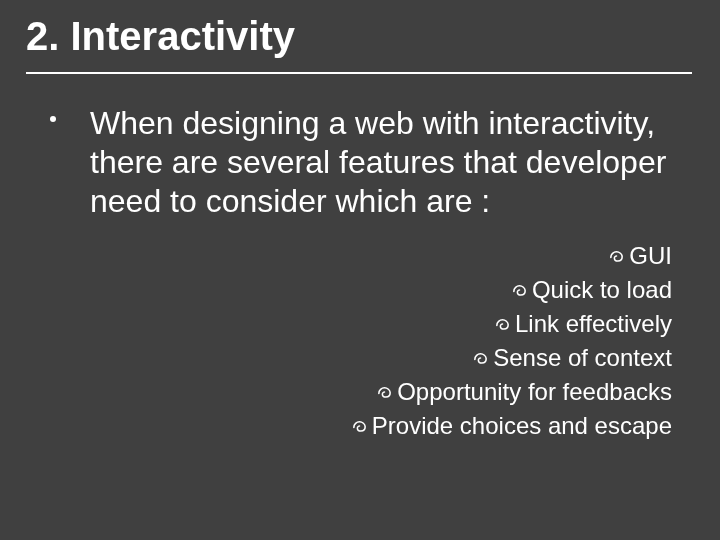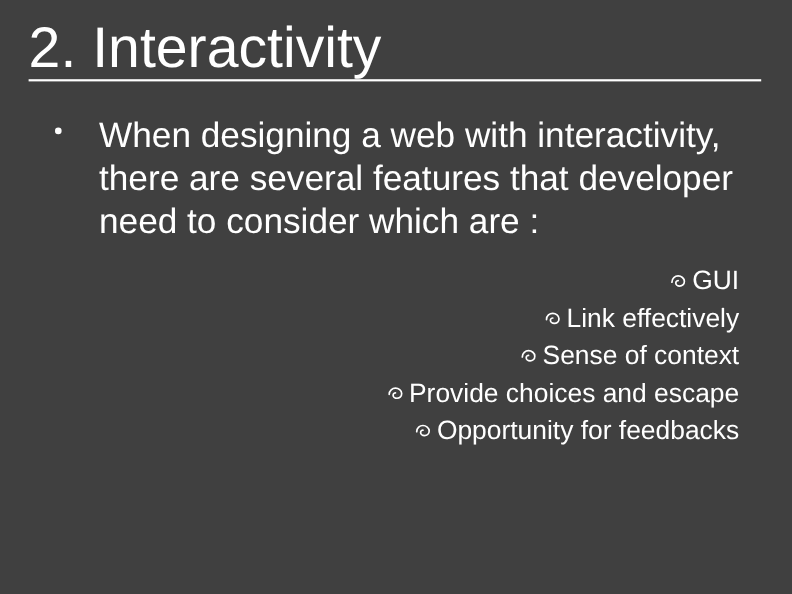--- a/index.html
+++ b/index.html
@@ -15,22 +15,22 @@
   .slide {
     box-sizing: border-box;
     width: 720px;
     height: 540px;
     position: relative;
   }
   .title {
     position: absolute;
     left: 26px;
     top: 14px;
-    font-size: 52px;
-    font-weight: 400;
+    font-size: 40px;
+    font-weight: 700;
     letter-spacing: 0px;
   }
   .divider {
     position: absolute;
     left: 26px;
     top: 72px;
     width: 666px;
     height: 0;
     border-bottom: 2px solid #ffffff;
   }
@@ -93,20 +93,27 @@
     <div class="sub-list">
 
       <div class="sub-item">
         <span class="swirl-icon">
           <svg width="17" height="17" viewBox="0 0 24 24">
               <path d="M4 12c0-5 4-8 8-8s8 3 8 7-3 6-6 6-5-2-5-4 2-3 3-3" fill="none" stroke="#ffffff" stroke-width="2.2" stroke-linecap="round"></path>
             </svg>
         </span><span>GUI</span>
       </div>
 
+      <div class="sub-item">
+        <span class="swirl-icon">
+          <svg width="17" height="17" viewBox="0 0 24 24">
+              <path d="M4 12c0-5 4-8 8-8s8 3 8 7-3 6-6 6-5-2-5-4 2-3 3-3" fill="none" stroke="#ffffff" stroke-width="2.2" stroke-linecap="round"></path>
+            </svg>
+        </span><span>Quick to load</span>
+      </div>
 
       <div class="sub-item">
         <span class="swirl-icon">
           <svg width="17" height="17" viewBox="0 0 24 24">
               <path d="M4 12c0-5 4-8 8-8s8 3 8 7-3 6-6 6-5-2-5-4 2-3 3-3" fill="none" stroke="#ffffff" stroke-width="2.2" stroke-linecap="round"></path>
             </svg>
         </span><span>Link effectively</span>
       </div>
 
       <div class="sub-item">
@@ -115,26 +122,26 @@
               <path d="M4 12c0-5 4-8 8-8s8 3 8 7-3 6-6 6-5-2-5-4 2-3 3-3" fill="none" stroke="#ffffff" stroke-width="2.2" stroke-linecap="round"></path>
             </svg>
         </span><span>Sense of context</span>
       </div>
 
       <div class="sub-item">
         <span class="swirl-icon">
           <svg width="17" height="17" viewBox="0 0 24 24">
               <path d="M4 12c0-5 4-8 8-8s8 3 8 7-3 6-6 6-5-2-5-4 2-3 3-3" fill="none" stroke="#ffffff" stroke-width="2.2" stroke-linecap="round"></path>
             </svg>
-        </span><span>Provide choices and escape</span>
+        </span><span>Opportunity for feedbacks</span>
       </div>
 
       <div class="sub-item">
         <span class="swirl-icon">
           <svg width="17" height="17" viewBox="0 0 24 24">
               <path d="M4 12c0-5 4-8 8-8s8 3 8 7-3 6-6 6-5-2-5-4 2-3 3-3" fill="none" stroke="#ffffff" stroke-width="2.2" stroke-linecap="round"></path>
             </svg>
-        </span><span>Opportunity for feedbacks</span>
+        </span><span>Provide choices and escape</span>
       </div>
 
     </div>
   </div>
 </div>
 
 </body></html>

